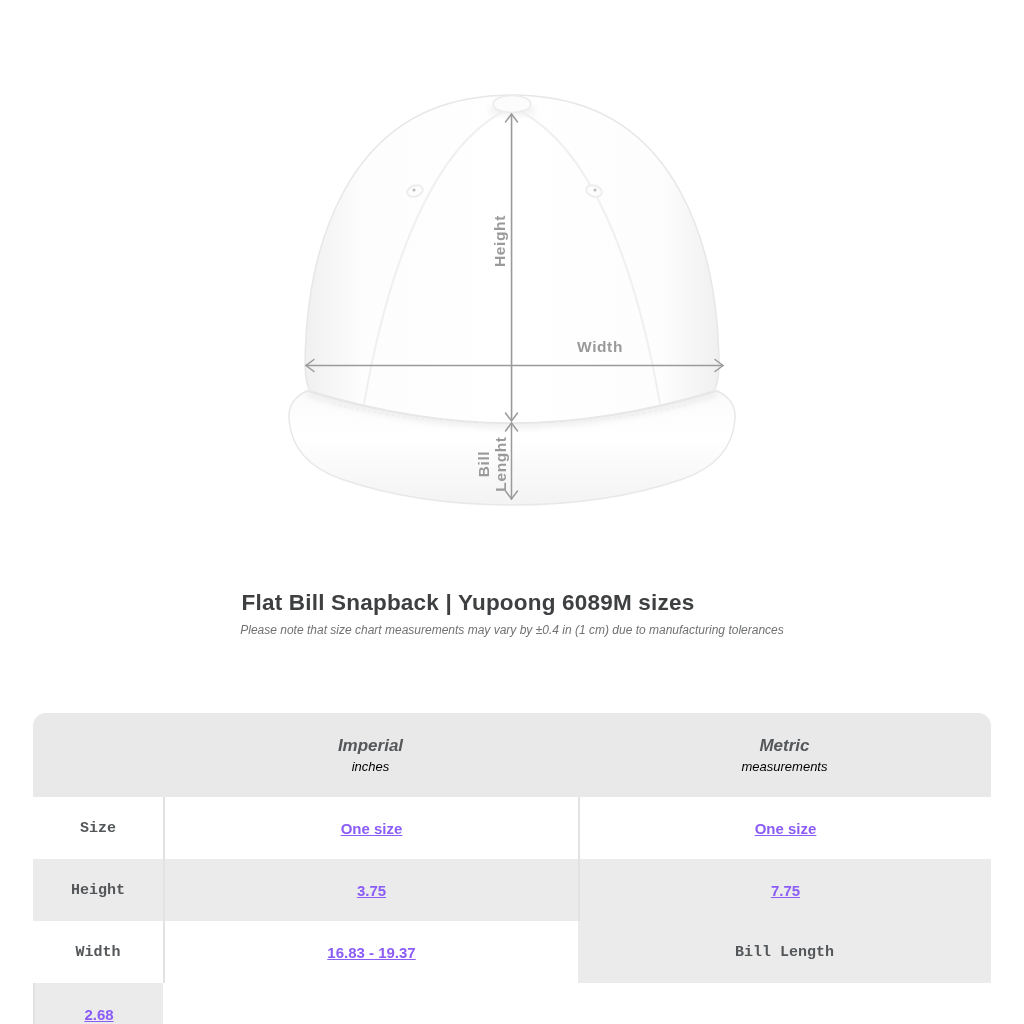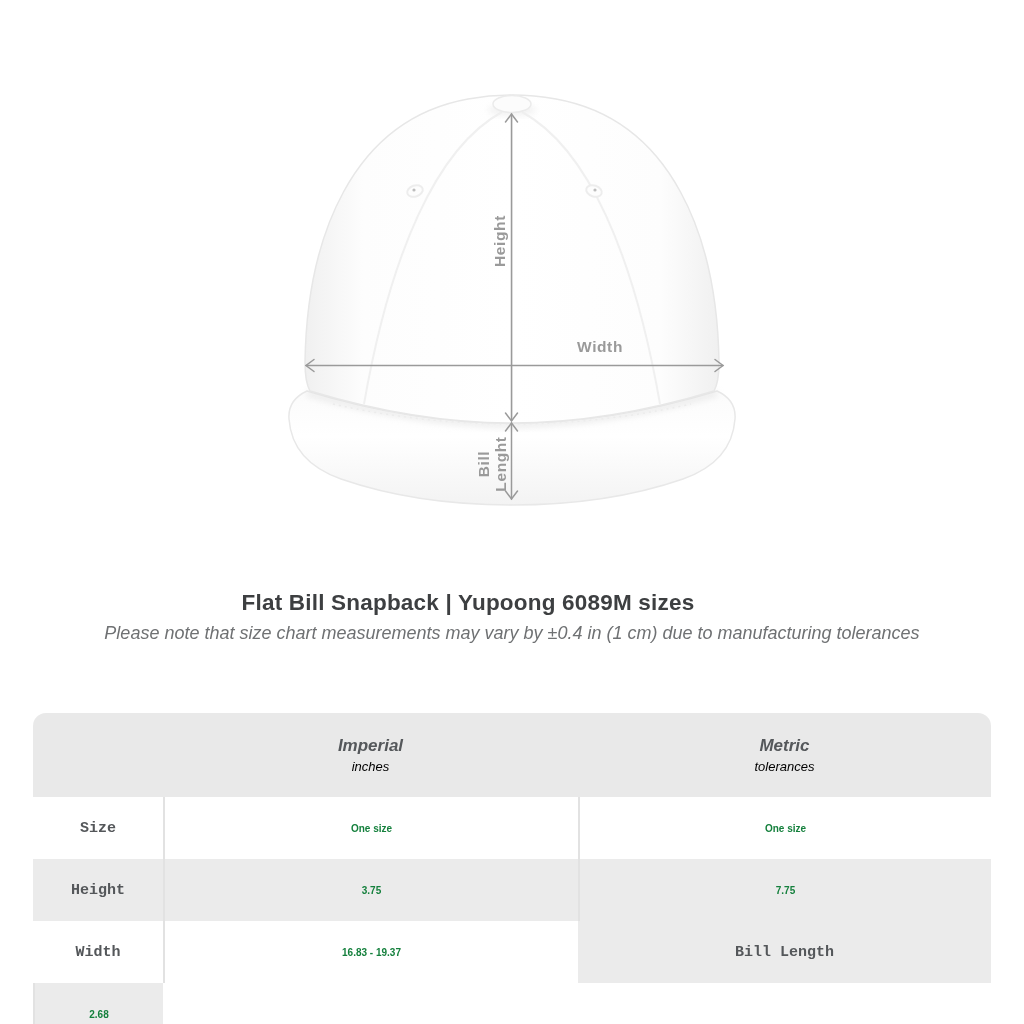--- a/index.html
+++ b/index.html
@@ -11,40 +11,40 @@
   .dim-label{
     font-family:"Liberation Sans", sans-serif;
     font-weight:bold;font-size:15.5px;fill:#9a9a9a;letter-spacing:.6px;
   }
   .title{
     position:absolute;top:590px;left:0;width:936px;margin:0;text-align:center;
     font-size:22.5px;font-weight:bold;color:#3d3f41;letter-spacing:.2px;
   }
   .subtitle{
     position:absolute;top:623px;left:0;width:1024px;margin:0;text-align:center;
-    font-size:18px;font-style:italic;color:#6f7173;
+    font-size:12px;font-style:italic;color:#6f7173;
   }
   .size-table{
     position:absolute;left:33px;top:685px;width:958px;
     border-radius:13px;overflow:hidden;
     display:grid;
     grid-template-columns:130px 415px 413px;
     grid-template-rows:84px 62px 62px 62px 62px;
     margin-top:28px;
   }
   .cell{display:flex;align-items:center;justify-content:center;box-sizing:border-box;}
   .header-cell{background:#e9e9e9;flex-direction:column;}
   .unit-label{font-size:17px;font-weight:bold;font-style:italic;color:#55585b;}
   .unit-sub{font-size:13px;font-style:italic;color:#000000;margin-top:3px;}
   .bg-white{background:#ffffff;}
   .bg-gray{background:#ebebeb;}
   .vline{border-left:2px solid #e2e2e2;}
   .row-label{font-size:15px;font-weight:bold;color:#54575a;font-family:Liberation Mono, monospace;}
   .value{font-size:14.5px;font-weight:bold;color:#505употр;}
-  .value{font-size:10px;font-weight:bold;color:#15803d;}
+  .value{font-size:15px;font-weight:bold;color:#8b5cf6;text-decoration:underline;}
 </style>
 </head>
 <body>
 
 <div>
 
   <svg class="figure-svg" width="1024" height="560" viewBox="0 0 1024 560" aria-hidden="true">
     <defs>
       <linearGradient id="gCrown" x1="0" y1="0" x2="1" y2="0">
         <stop offset="0" stop-color="#f0f0f0"></stop>
@@ -125,21 +125,21 @@
 
   <div class="size-table">
 
     <div class="cell header-cell"></div>
     <div class="cell header-cell">
       <div class="unit-label">Imperial</div>
       <div class="unit-sub">inches</div>
     </div>
     <div class="cell header-cell">
       <div class="unit-label">Metric</div>
-      <div class="unit-sub">tolerances</div>
+      <div class="unit-sub">measurements</div>
     </div>
 
     <div class="cell bg-white row-label">Size</div>
     <div class="cell bg-white vline value">One size</div>
     <div class="cell bg-white vline value">One size</div>
 
     <div class="cell bg-gray row-label">Height</div>
     <div class="cell bg-gray vline value">3.75</div>
     <div class="cell bg-gray vline value">7.75</div>
 

